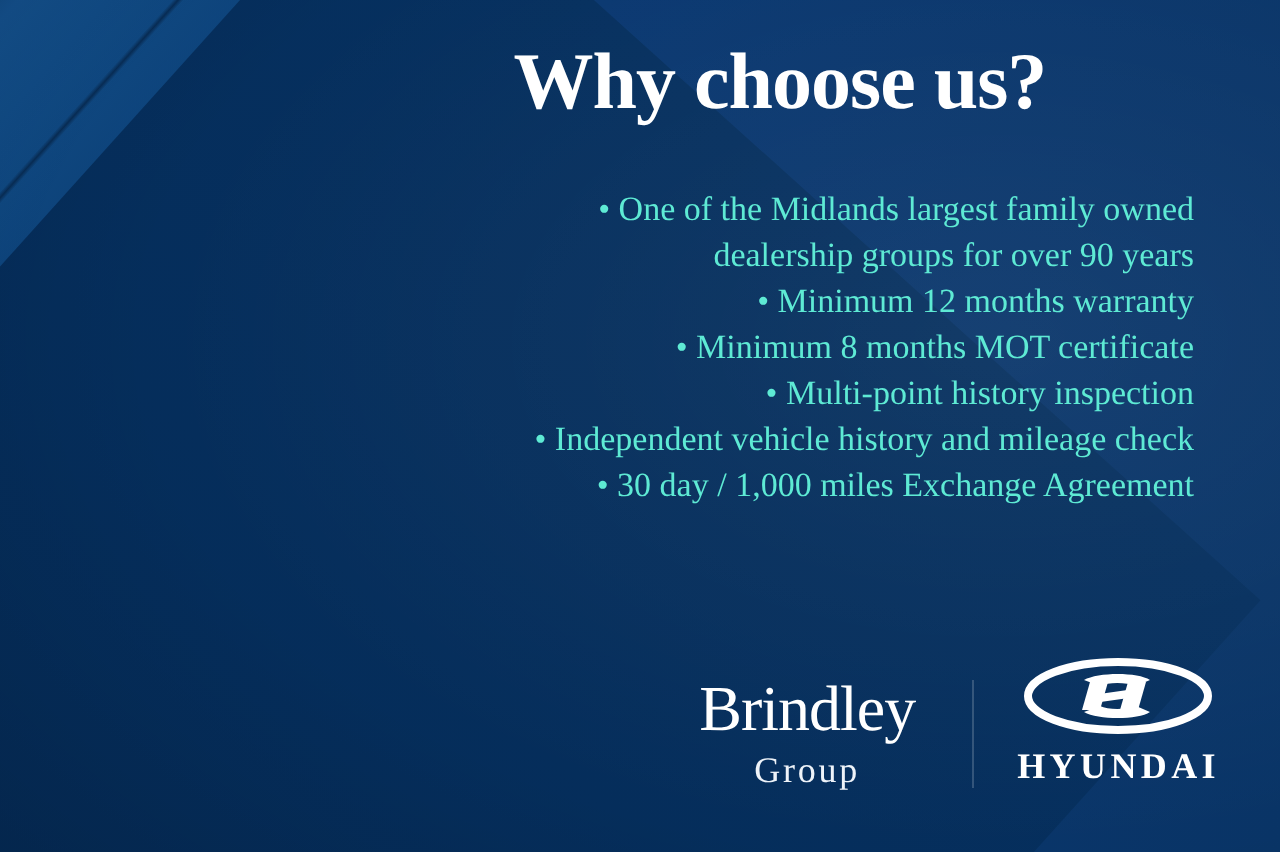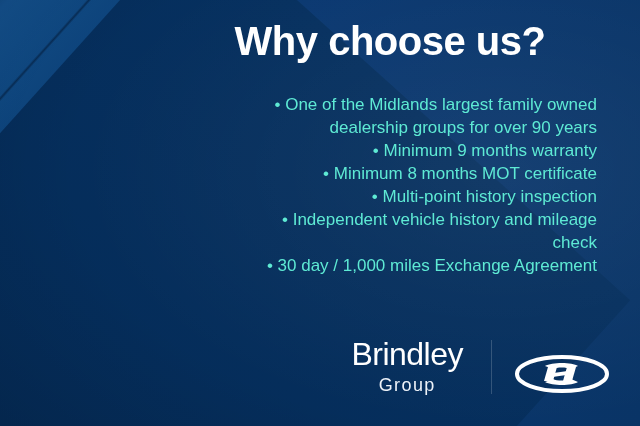--- a/index.html
+++ b/index.html
@@ -6,21 +6,21 @@
     margin: 0;
     padding: 0;
     background: #0a2d5e;
   }
   #slide {
     position: relative;
     width: 640px;
     height: 426px;
     overflow: hidden;
     background: #0a3a72;
-    font-family: Liberation Sans, sans-serif;
+    font-family: Liberation Serif, serif;
     -webkit-font-smoothing: antialiased;
   }
 
   
   .bg-layer {
     position: absolute;
     inset: 0;
     overflow: hidden;
   }
   .bg-base {
@@ -180,21 +180,21 @@
     <div class="band-crease2"></div>
     <div class="bg-vignette"></div>
   </div>
 
   <div class="content">
 
     <div class="title">Why choose us?</div>
 
     <div class="bullets">
       <span class="b-line">• One of the Midlands largest family owned dealership groups for over 90 years</span>
-      <span class="b-line">• Minimum 9 months warranty</span>
+      <span class="b-line">• Minimum 12 months warranty</span>
       <span class="b-line">• Minimum 8 months MOT certificate</span>
       <span class="b-line">• Multi-point history inspection</span>
       <span class="b-line">• Independent vehicle history and mileage check</span>
       <span class="b-line">• 30 day / 1,000 miles Exchange Agreement</span>
     </div>
 
     <div class="logos">
 
       <div class="brindley">
         <span class="brindley-main">Brindley</span>
@@ -207,18 +207,19 @@
         <span class="hyundai-mark">
           <svg width="96" height="40" viewBox="0 0 96 40" aria-hidden="true">
             <ellipse cx="48" cy="20" rx="45" ry="17" fill="none" stroke="#ffffff" stroke-width="4"></ellipse>
             <path d="M31 12 C 38 8, 58 8, 64 12 L 57 15 C 52 13, 43 13, 39 15 Z" fill="#ffffff"></path>
             <path d="M31 28 C 38 32, 58 32, 64 28 L 57 25 C 52 27, 43 27, 39 25 Z" fill="#ffffff"></path>
             <path d="M34 13 L 43 13 L 39 27 L 30 27 Z" fill="#ffffff"></path>
             <path d="M53 13 L 62 13 L 58 27 L 49 27 Z" fill="#ffffff"></path>
             <rect x="38" y="18" width="16" height="4" transform="rotate(-8 46 20)" fill="#ffffff"></rect>
           </svg>
         </span>
+        <span class="hyundai-word">HYUNDAI</span>
       </div>
 
     </div>
 
   </div>
 </div>
 
 </body></html>

